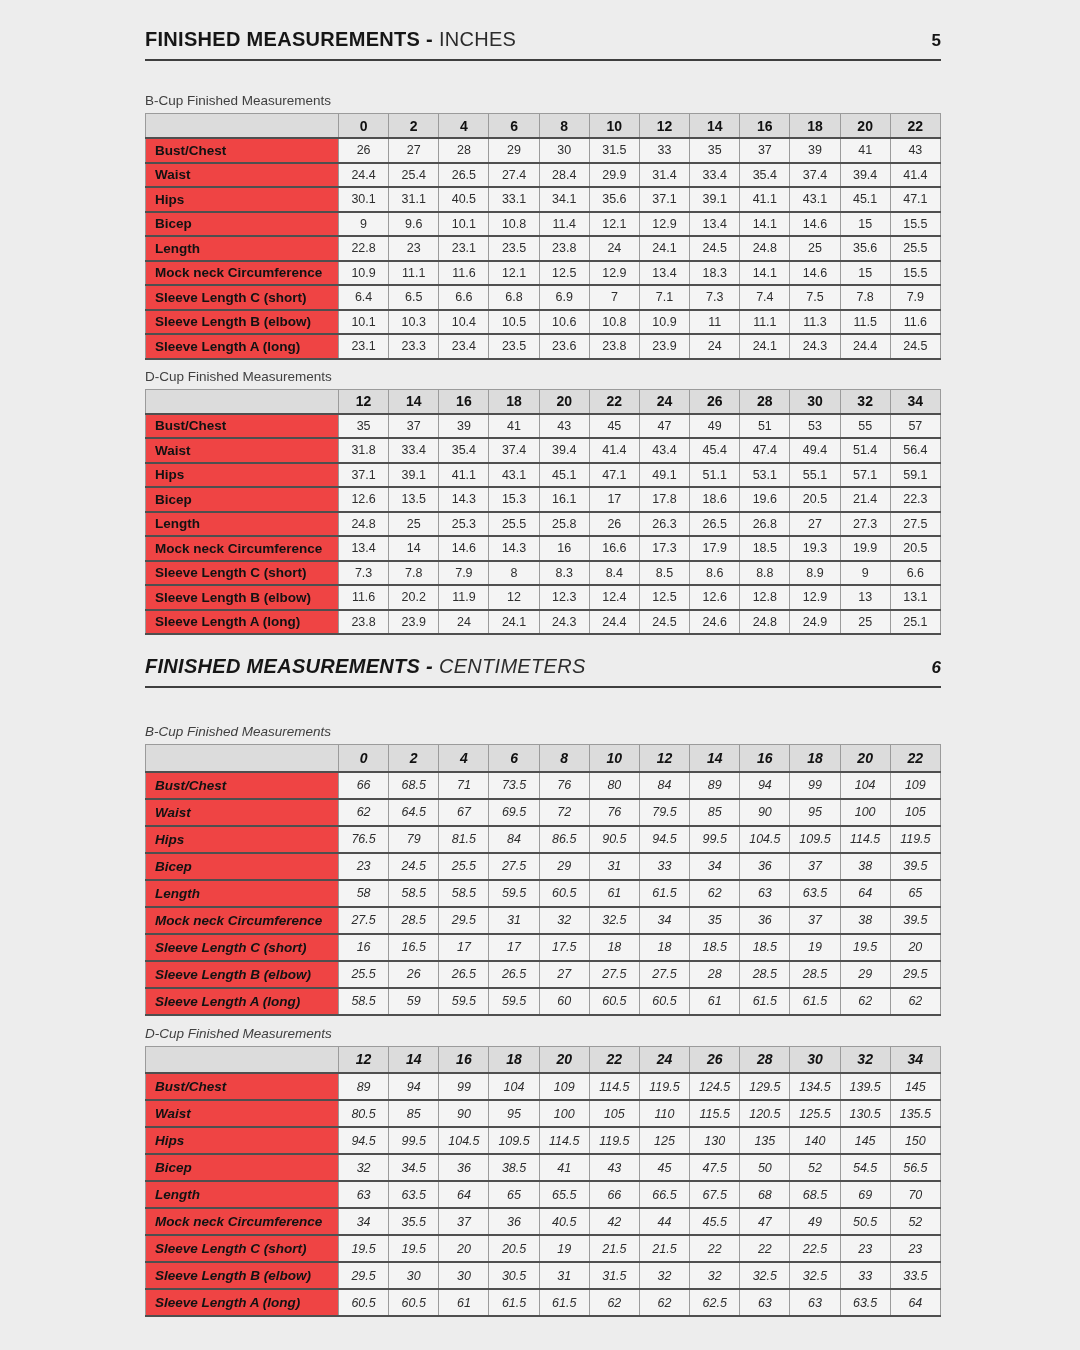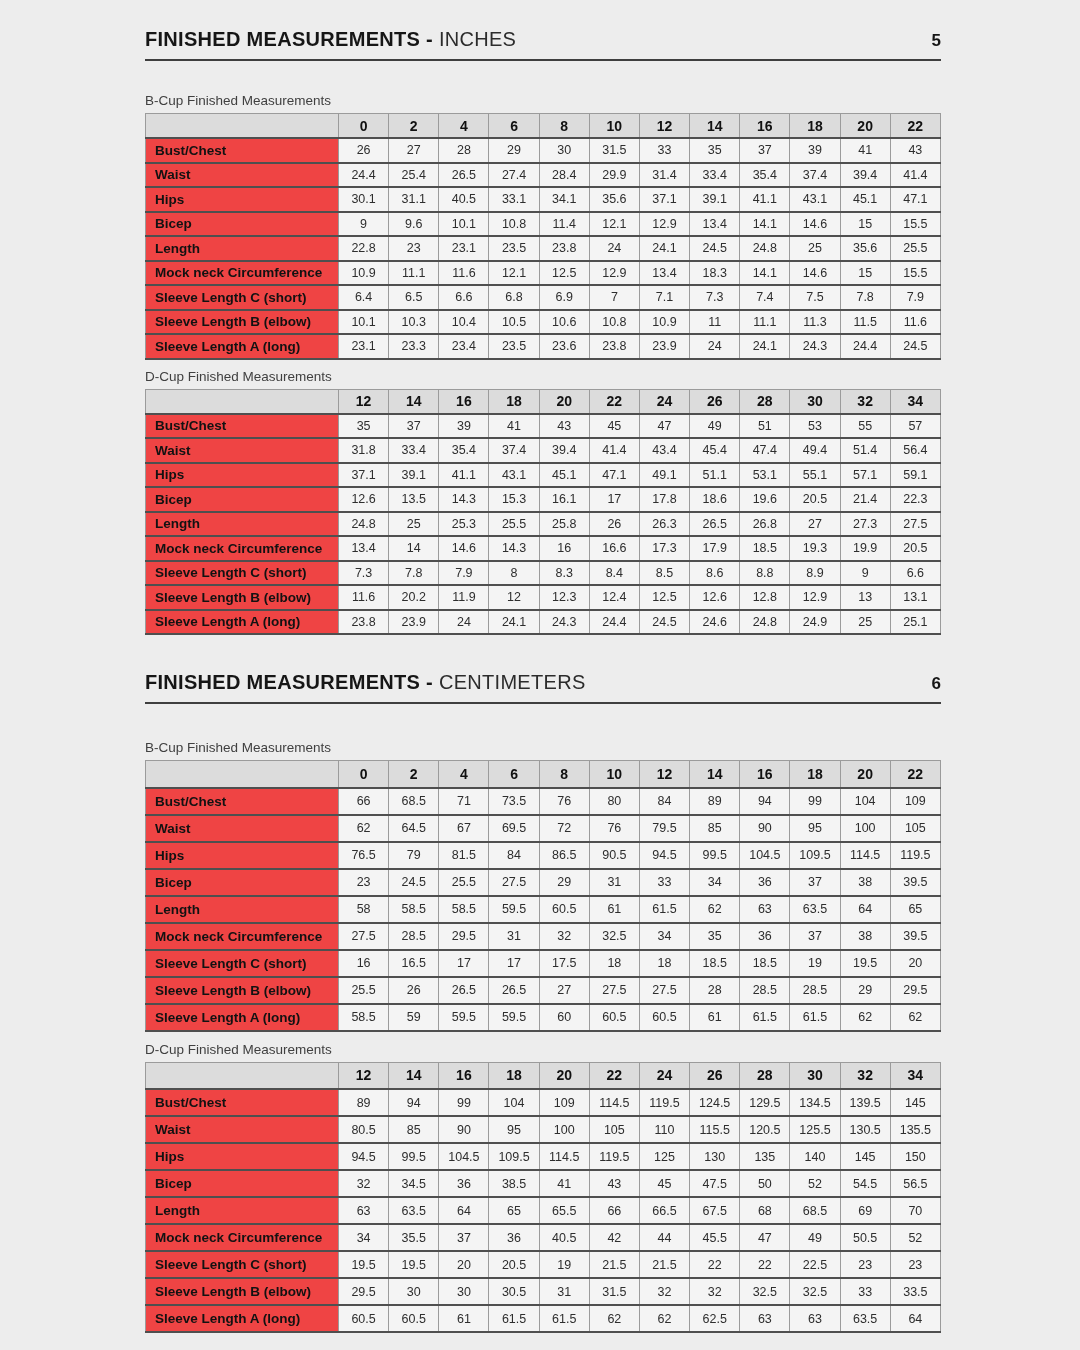--- a/index.html
+++ b/index.html
@@ -38,21 +38,21 @@
 
   .caption {
     font-size:13.5px;
     color:#404040;
     line-height:16px;
   }
   .cap-1 { margin-top:32px; }
   .cap-2 { margin-top:9px; }
   .cap-3 { margin-top:36px; }
   .cap-4 { margin-top:10px; }
-  .sec-2 { margin-top:36px; }
+  .sec-2 { margin-top:20px;font-style:italic; }
 
   table {
     width:100%;
     border-collapse:collapse;
     table-layout:fixed;
     background:#f4f4f4;
     margin-top:4px;
   }
   th, td {
     border:1px solid #9b9b9b;

